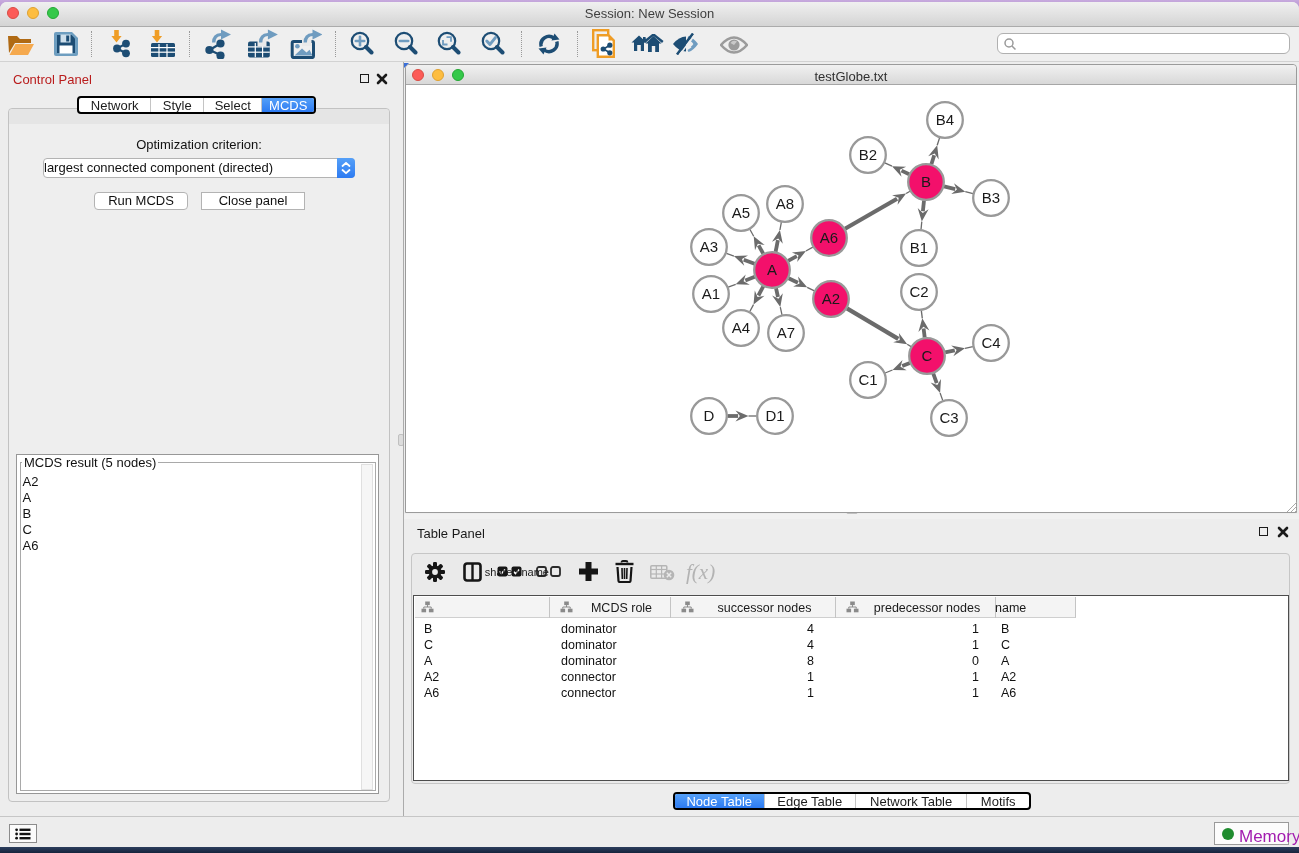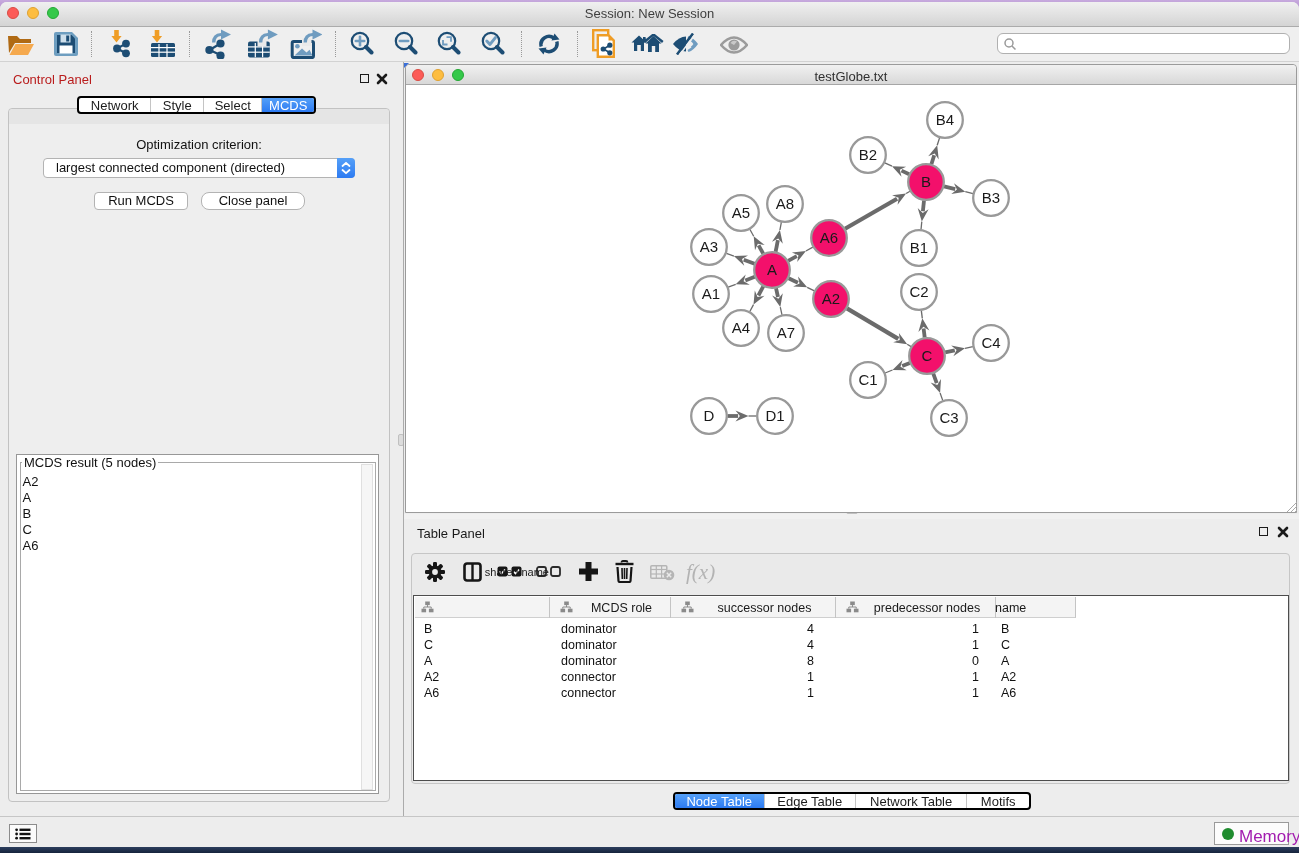--- a/index.html
+++ b/index.html
@@ -169,30 +169,30 @@
   </svg>
 <div class="abs" style="left:8px;top:108px;width:382px;height:694px;background:#eeeeee;border:1px solid #c2c2c2;border-radius:4px"></div>
 <div class="abs" style="left:9px;top:109px;width:380px;height:15px;background:#e5e5e5;border-radius:4px 4px 0 0"></div>
 <div class="seg" style="left:77px;top:96px;height:18px;width:239px">
     <div style="width:73px">Network</div>
     <div style="width:53px">Style</div>
     <div style="width:59px">Select</div>
     <div class="sel" style="width:52px">MCDS</div>
   </div>
 <div class="abs" style="left:8px;top:137px;width:382px;text-align:center;font-size:13px;color:#111">Optimization criterion:</div>
-<div class="abs" style="left:43px;top:158px;width:312px;height:20px;background:#fff;border:1px solid #b3b3b3;border-radius:4px;font-size:13px;color:#111;line-height:18px;padding-left:12px">largest connected component (directed)</div>
+<div class="abs" style="left:43px;top:158px;width:312px;height:20px;background:#fff;border:1px solid #b3b3b3;border-radius:4px;font-size:13px;color:#111;line-height:18px;">largest connected component (directed)</div>
 <div class="abs" style="left:337px;top:158px;width:18px;height:20px;background:linear-gradient(#55a0f8,#2d7bf2);border-radius:0 4px 4px 0"></div>
 <svg class="abs" style="left:340px;top:161px" width="12" height="14" viewBox="0 0 12 14">
     <g fill="none" stroke="#fff" stroke-width="1.8" stroke-linecap="round" stroke-linejoin="round">
       <path d="M2.5 5 L6 1.8 L9.5 5"></path>
       <path d="M2.5 9 L6 12.2 L9.5 9"></path>
     </g>
   </svg>
 <div class="abs" style="left:94px;top:192px;width:94px;height:18px;background:#fff;border:1px solid #b3b3b3;border-radius:4px;font-size:13px;color:#111;text-align:center;line-height:16px">Run MCDS</div>
-<div class="abs" style="left:201px;top:192px;width:104px;height:18px;background:#fff;border:1px solid #b3b3b3;border-radius:8px;font-size:13px;color:#111;text-align:center;line-height:16px">Close panel</div>
+<div class="abs" style="left:201px;top:192px;width:104px;height:18px;background:#fff;border:1px solid #b3b3b3;border-radius:0;font-size:13px;color:#111;text-align:center;line-height:16px">Close panel</div>
 <div class="abs" style="left:16px;top:454px;width:363px;height:340px;background:#fff;border:1px solid #979797"></div>
 <div class="abs" style="left:19.5px;top:462px;width:356px;height:329px;border:1px solid #a9a9a9"></div>
 <div class="abs" style="left:22px;top:455px;background:#fff;padding:0 2px;font-size:13px;color:#111">MCDS result (5 nodes)</div>
 <div class="abs" style="left:361px;top:464px;width:12px;height:326px;background:#f6f6f6;border:1px solid #e0e0e0"></div>
 <div class="abs" style="left:22.5px;top:474px;font-size:13px;color:#111;line-height:16px">A2<br>A<br>B<br>C<br>A6</div>
 <div class="abs" style="left:405px;top:64px;width:892px;height:449px;background:#fff;border:1px solid #9b9b9b;border-radius:4px 4px 0 0"></div>
 <div class="abs" style="left:406px;top:65px;width:890px;height:20px;background:linear-gradient(#f1f1f1,#d8d8d8);border-radius:4px 4px 0 0;border-bottom:1px solid #a6a6a6"></div>
 <div class="tl" style="left:412px;top:69px;background:#fc5b57;border:0.5px solid #d94c44"></div>
 <div class="tl" style="left:432px;top:69px;background:#fdbd40;border:0.5px solid #dfa131"></div>
 <div class="tl" style="left:452px;top:69px;background:#35c84a;border:0.5px solid #24a835"></div>

